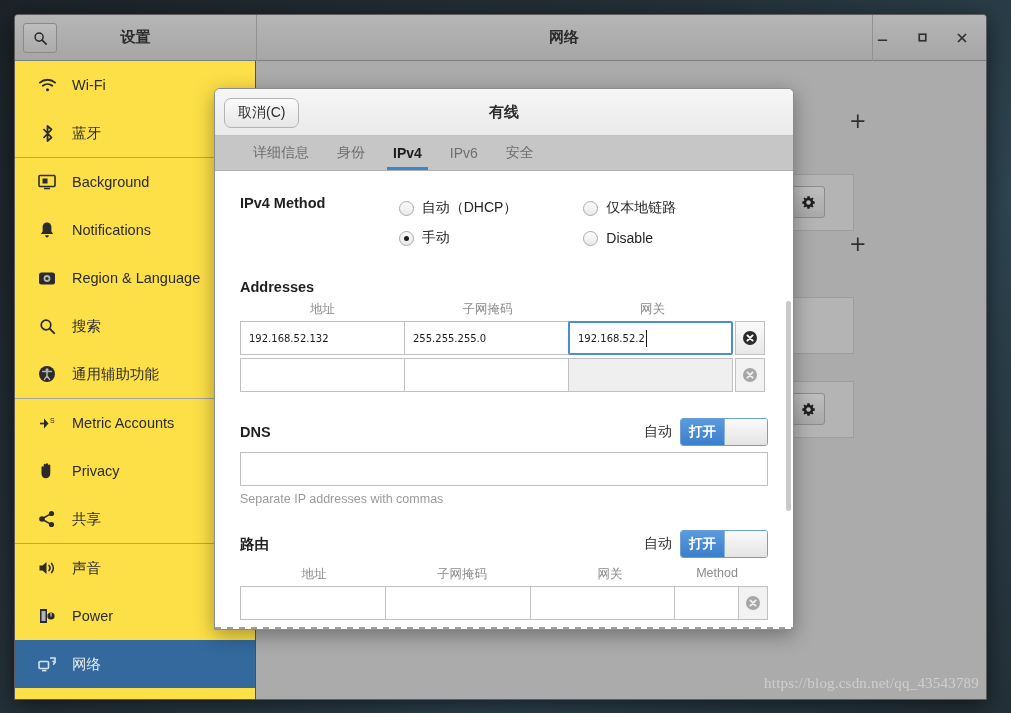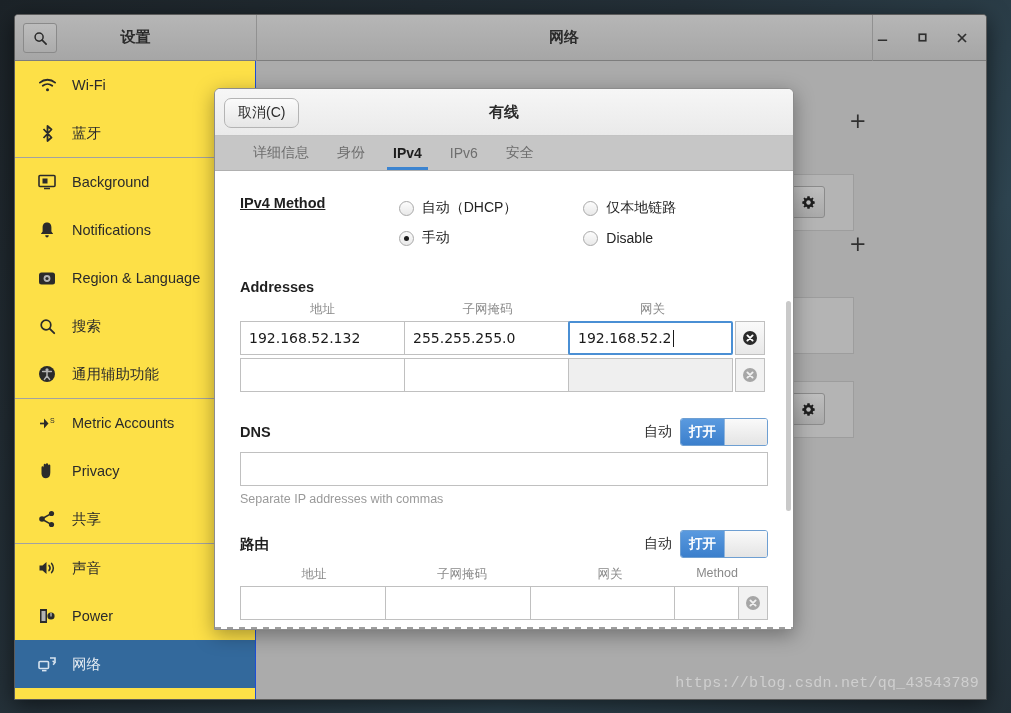--- a/index.html
+++ b/index.html
@@ -117,21 +117,21 @@
     display: flex; align-items: center; justify-content: center;
   }
 
   
   #watermark {
     position: absolute;
     right: 9px; bottom: 9px;
     font-size: 15px;
     color: #cfcfcf;
     letter-spacing: 0.2px;
-    font-family: Liberation Mono, monospace;
+    font-family: Liberation Serif, serif;
   }
 
   
   #dialog {
     position: absolute;
     left: 214px; top: 88px;
     width: 580px; height: 542px;
     background: #ffffff;
     border: 1px solid #8c8c8c;
     border-radius: 6px 6px 0 0;
@@ -194,21 +194,21 @@
     background: #ffffff;
     padding: 22px 25px 0 25px;
     overflow: hidden;
   }
   .section-title {
     font-size: 14.5px; font-weight: bold; color: #1f1f1f;
   }
   #method-row {
     display: flex;
   }
-  #method-label { width: 165px; padding-top: 2px; text-decoration: underline; }
+  #method-label { width: 165px; padding-top: 2px; }
   .radio-col { width: 192px; }
   .radio-row {
     display: flex; align-items: center;
     height: 30px; gap: 8px;
     font-size: 14px; color: #232323;
   }
   .radio {
     width: 15px; height: 15px; flex: none;
     border-radius: 50%;
     background: linear-gradient(to bottom, #fcfcfc, #e9e9e9);
@@ -235,21 +235,21 @@
   .addr-row {
     display: flex;
     margin-bottom: 3px;
   }
   .cell {
     height: 34px;
     border: 1px solid #c0c0c0;
     background: #ffffff;
     display: flex; align-items: center;
     padding: 0 8px;
-    font-size: 14px; color: #1a1a1a;
+    font-size: 10px; color: #1a1a1a;
     font-family: "DejaVu Sans", sans-serif;
     margin-right: -1px;
   }
   .cell.focused {
     border: 2px solid #4a8fd4;
     border-radius: 2px;
     z-index: 2;
     position: relative;
   }
   .cell.disabled { background: #efefef; }

